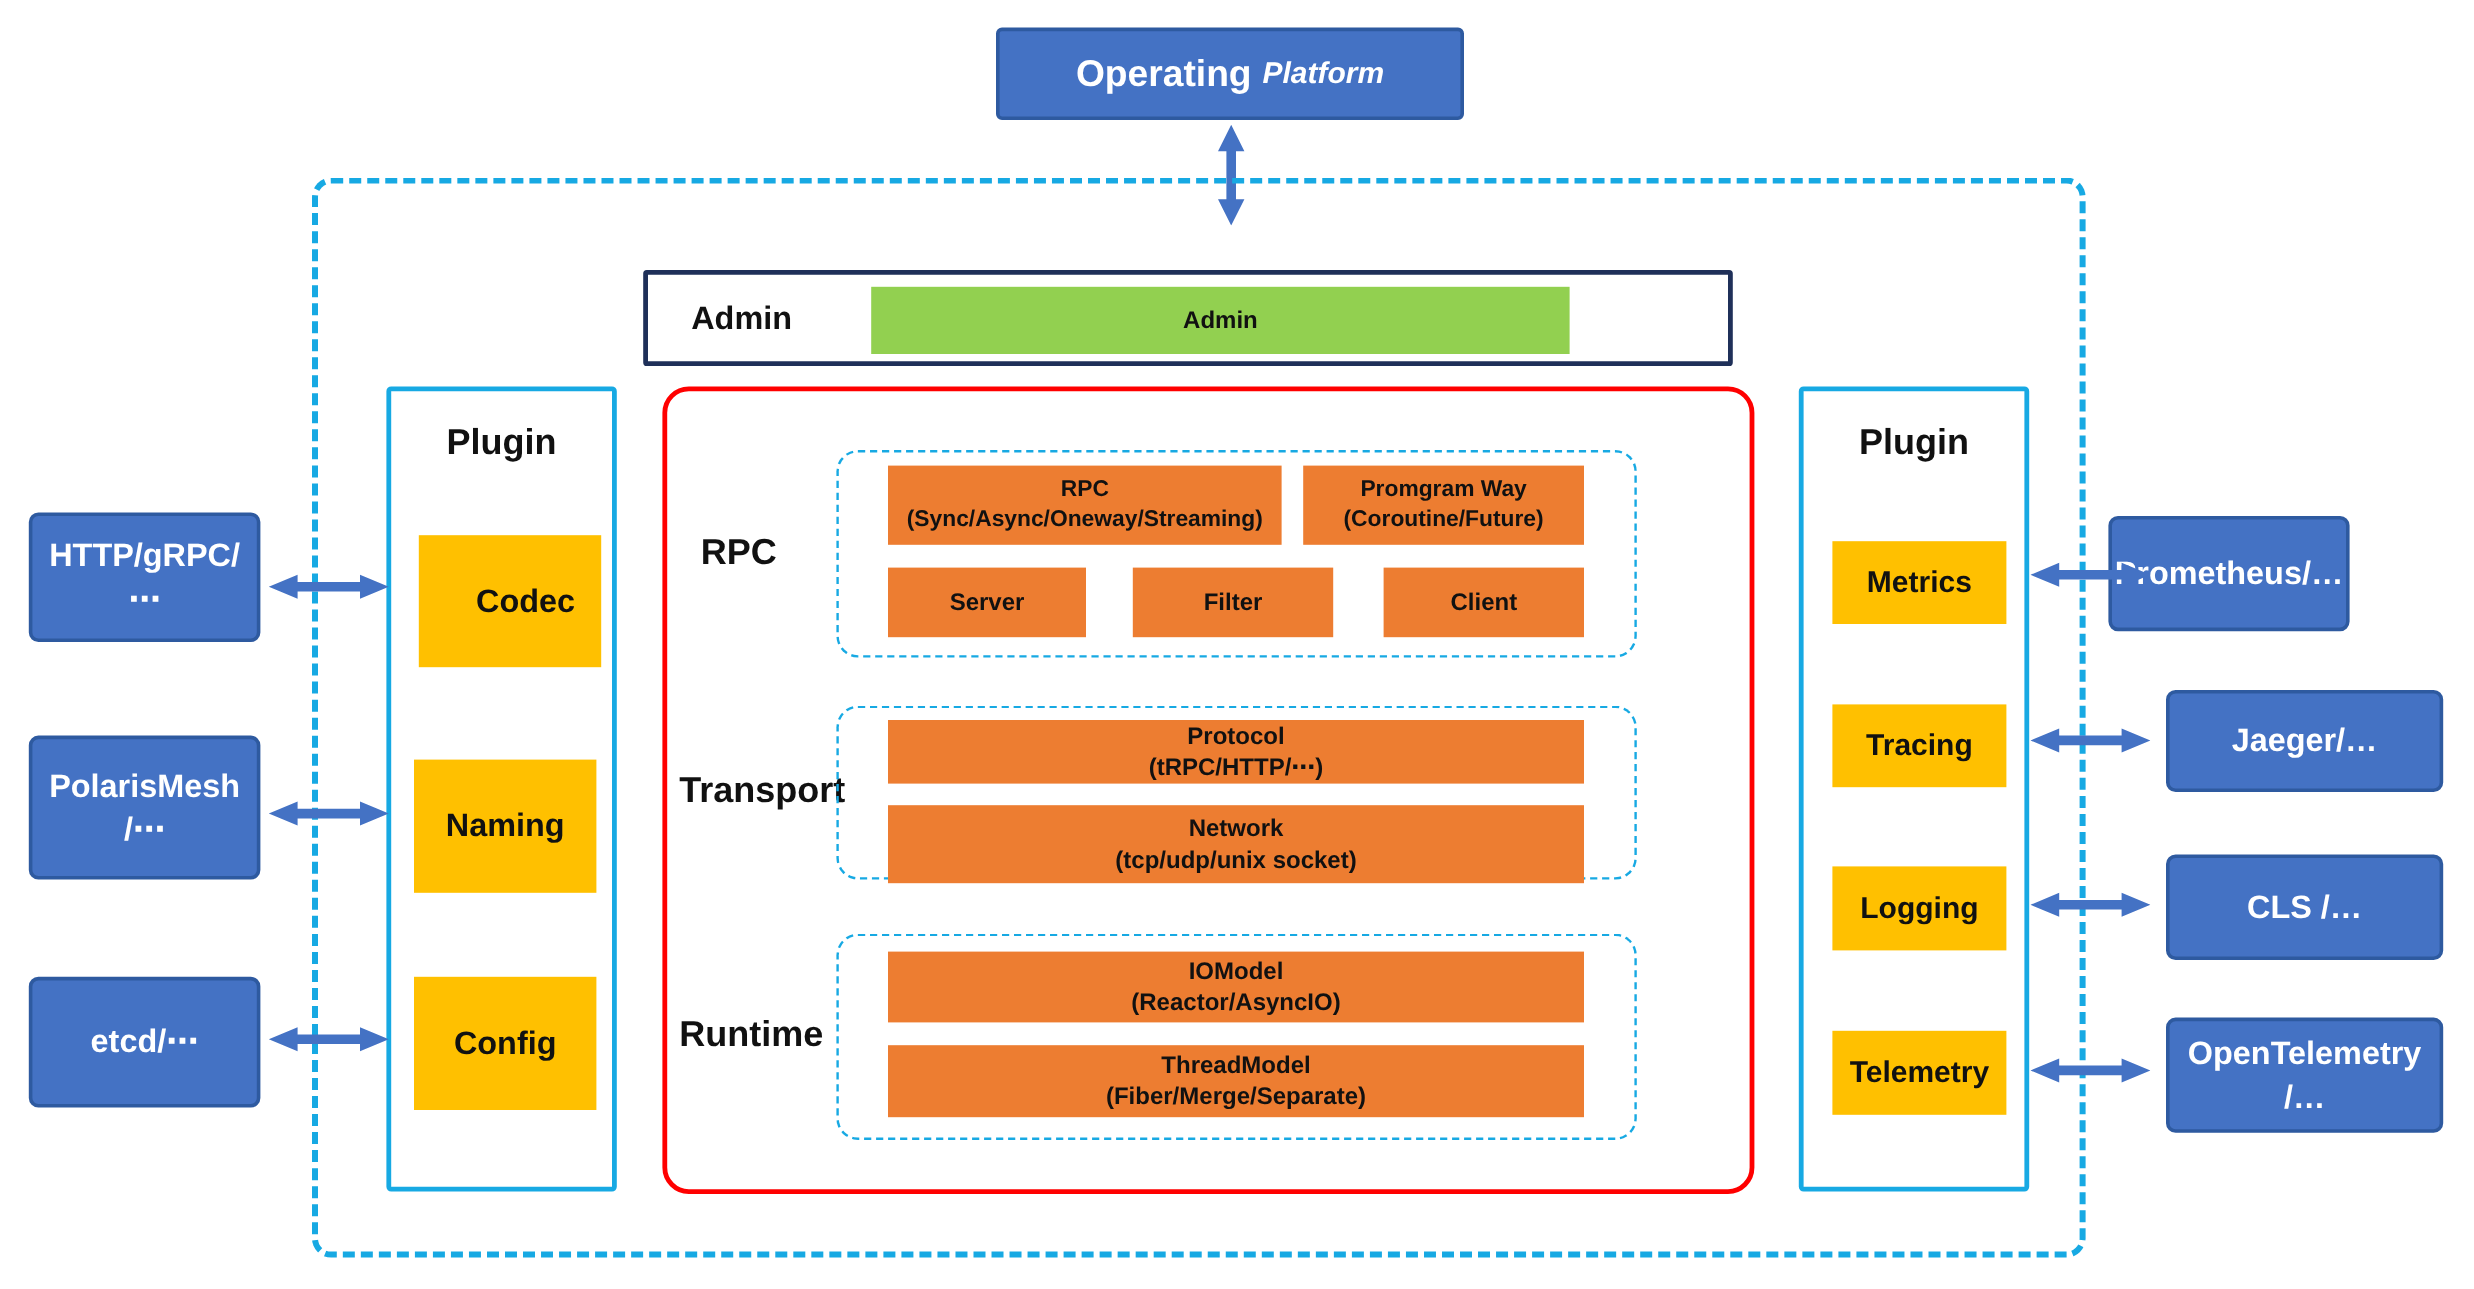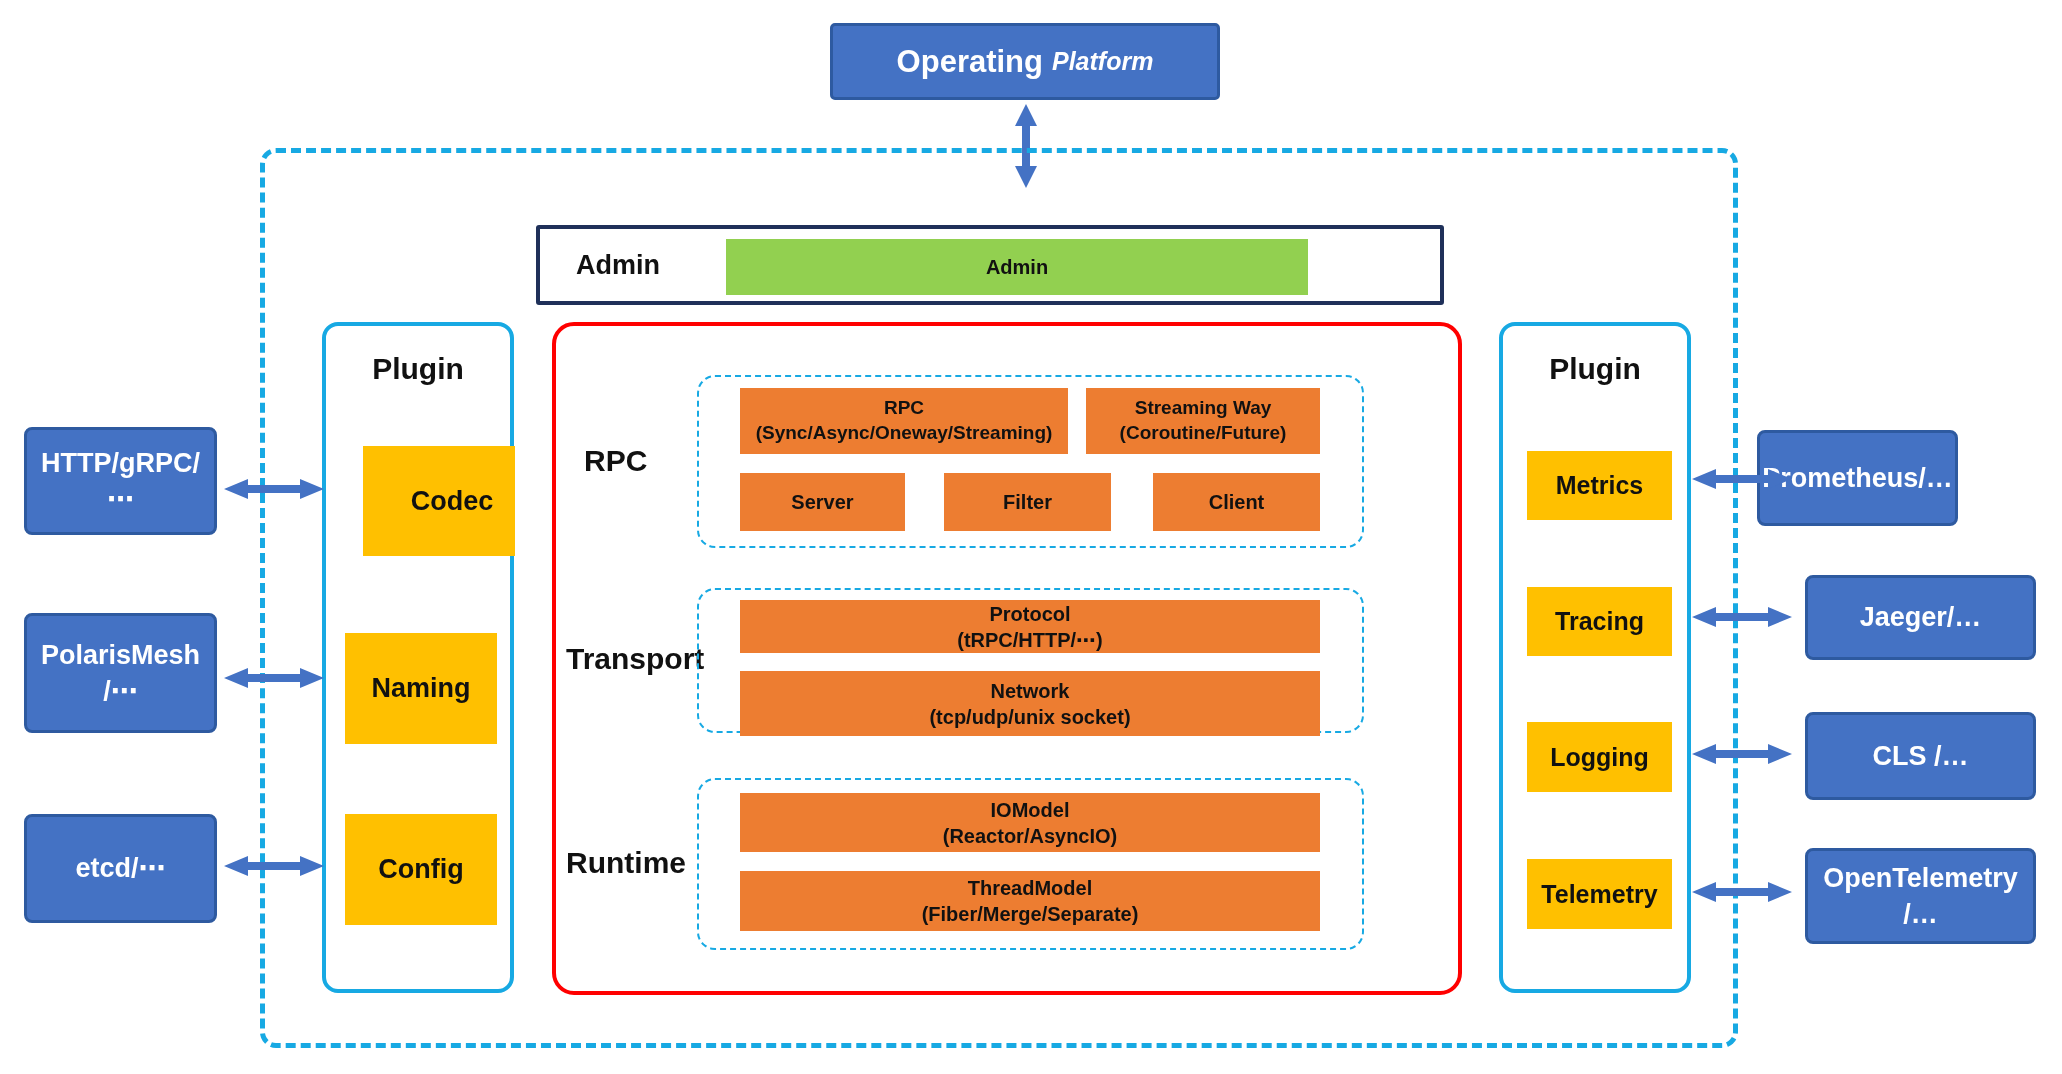--- a/index.html
+++ b/index.html
@@ -41,21 +41,21 @@
   .g-transport{left:697px;top:588px;width:667px;height:145px;}
   .g-runtime{left:697px;top:778px;width:667px;height:172px;}
 
   .obox{background:var(--orange);color:var(--ink);font-weight:bold;line-height:1.3;}
   .obox .line{display:block;}
   .fs20{font-size:20px;}
   .fs19{font-size:19px;}
 
   
   .plugin-panel{width:192px;height:671px;top:322px;background:#fff;
-    border:4px solid var(--cyan);border-radius:16px;}
+    border:4px solid var(--cyan);border-radius:4px;}
   .plugin-title{position:absolute;top:26px;left:0;width:100%;text-align:center;
     font-size:30px;font-weight:bold;color:var(--ink);}
   .ybox{background:var(--yellow);color:var(--ink);font-weight:bold;}
 
   
   .ext{background:var(--blue);border:3px solid var(--blueBorder);border-radius:8px;
     color:#fff;font-weight:bold;font-size:27px;line-height:1.35;}
 
   .arrow{color:var(--blue);}
   svg{display:block;}
@@ -91,21 +91,21 @@
 
   <div class="abs dash-group g-rpc"></div>
   <div class="abs dash-group g-transport"></div>
   <div class="abs dash-group g-runtime"></div>
 
   <div class="abs obox flexc fs19" style="left:740px;top:388px;width:328px;height:66px;">
     <span class="line">RPC</span>
     <span class="line">(Sync/Async/Oneway/Streaming)</span>
   </div>
   <div class="abs obox flexc fs19" style="left:1086px;top:388px;width:234px;height:66px;">
-    <span class="line">Streaming Way</span>
+    <span class="line">Promgram Way</span>
     <span class="line">(Coroutine/Future)</span>
   </div>
 
   <div class="abs obox flexc fs20" style="left:740px;top:473px;width:165px;height:58px;">Server</div>
   <div class="abs obox flexc fs20" style="left:944px;top:473px;width:167px;height:58px;">Filter</div>
   <div class="abs obox flexc fs20" style="left:1153px;top:473px;width:167px;height:58px;">Client</div>
 
   <div class="abs obox flexc fs20" style="left:740px;top:600px;width:580px;height:53px;">
     <span class="line">Protocol</span>
     <span class="line">(tRPC/HTTP/⋯)</span>
@@ -119,21 +119,21 @@
     <span class="line">IOModel</span>
     <span class="line">(Reactor/AsyncIO)</span>
   </div>
   <div class="abs obox flexc fs20" style="left:740px;top:871px;width:580px;height:60px;">
     <span class="line">ThreadModel</span>
     <span class="line">(Fiber/Merge/Separate)</span>
   </div>
 
   <div class="abs plugin-panel" style="left:322px;">
     <div class="plugin-title">Plugin</div>
-    <div class="abs ybox flexc" style="left:37px;top:120px;width:152px;height:110px;font-size:27px;padding-left:26px;">Codec</div>
+    <div class="abs ybox flexc" style="left:23px;top:120px;width:152px;height:110px;font-size:27px;padding-left:26px;">Codec</div>
     <div class="abs ybox flexc" style="left:19px;top:307px;width:152px;height:111px;font-size:27px;">Naming</div>
     <div class="abs ybox flexc" style="left:19px;top:488px;width:152px;height:111px;font-size:27px;">Config</div>
   </div>
 
   <div class="abs plugin-panel" style="left:1499px;">
     <div class="plugin-title">Plugin</div>
     <div class="abs ybox flexc" style="left:24px;top:125px;width:145px;height:69px;font-size:25px;">Metrics</div>
     <div class="abs ybox flexc" style="left:24px;top:261px;width:145px;height:69px;font-size:25px;">Tracing</div>
     <div class="abs ybox flexc" style="left:24px;top:396px;width:145px;height:70px;font-size:25px;">Logging</div>
     <div class="abs ybox flexc" style="left:24px;top:533px;width:145px;height:70px;font-size:25px;">Telemetry</div>

